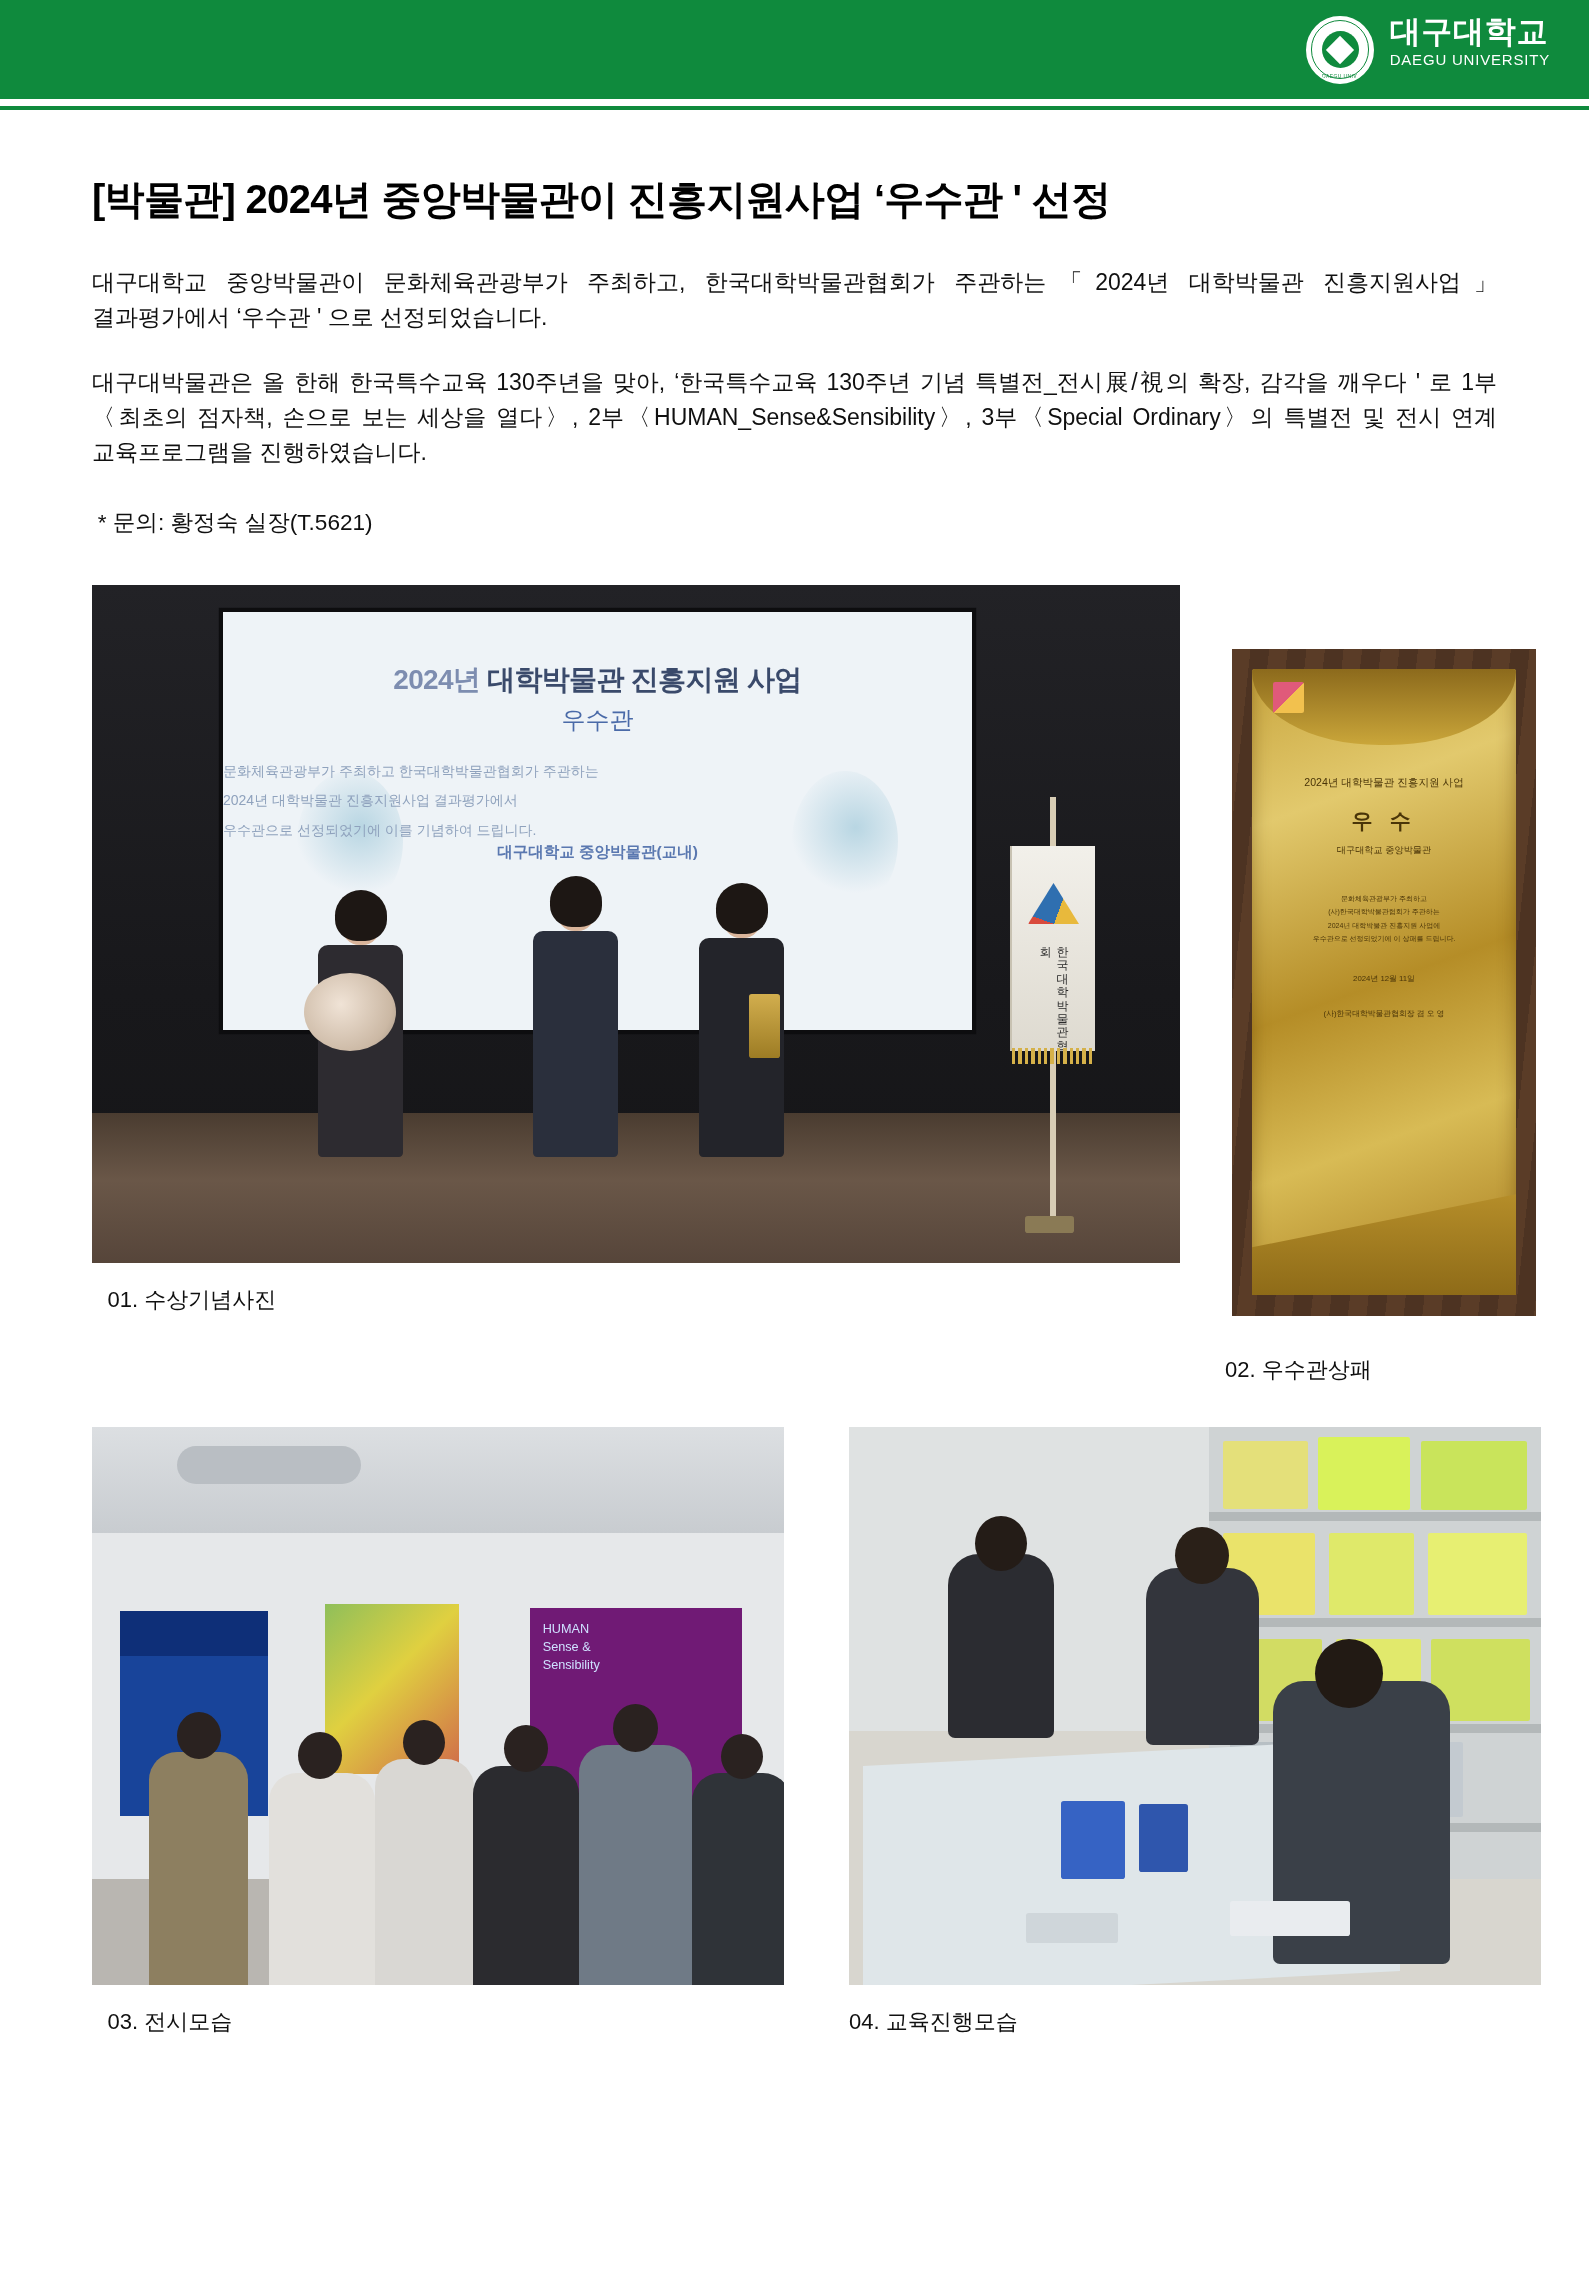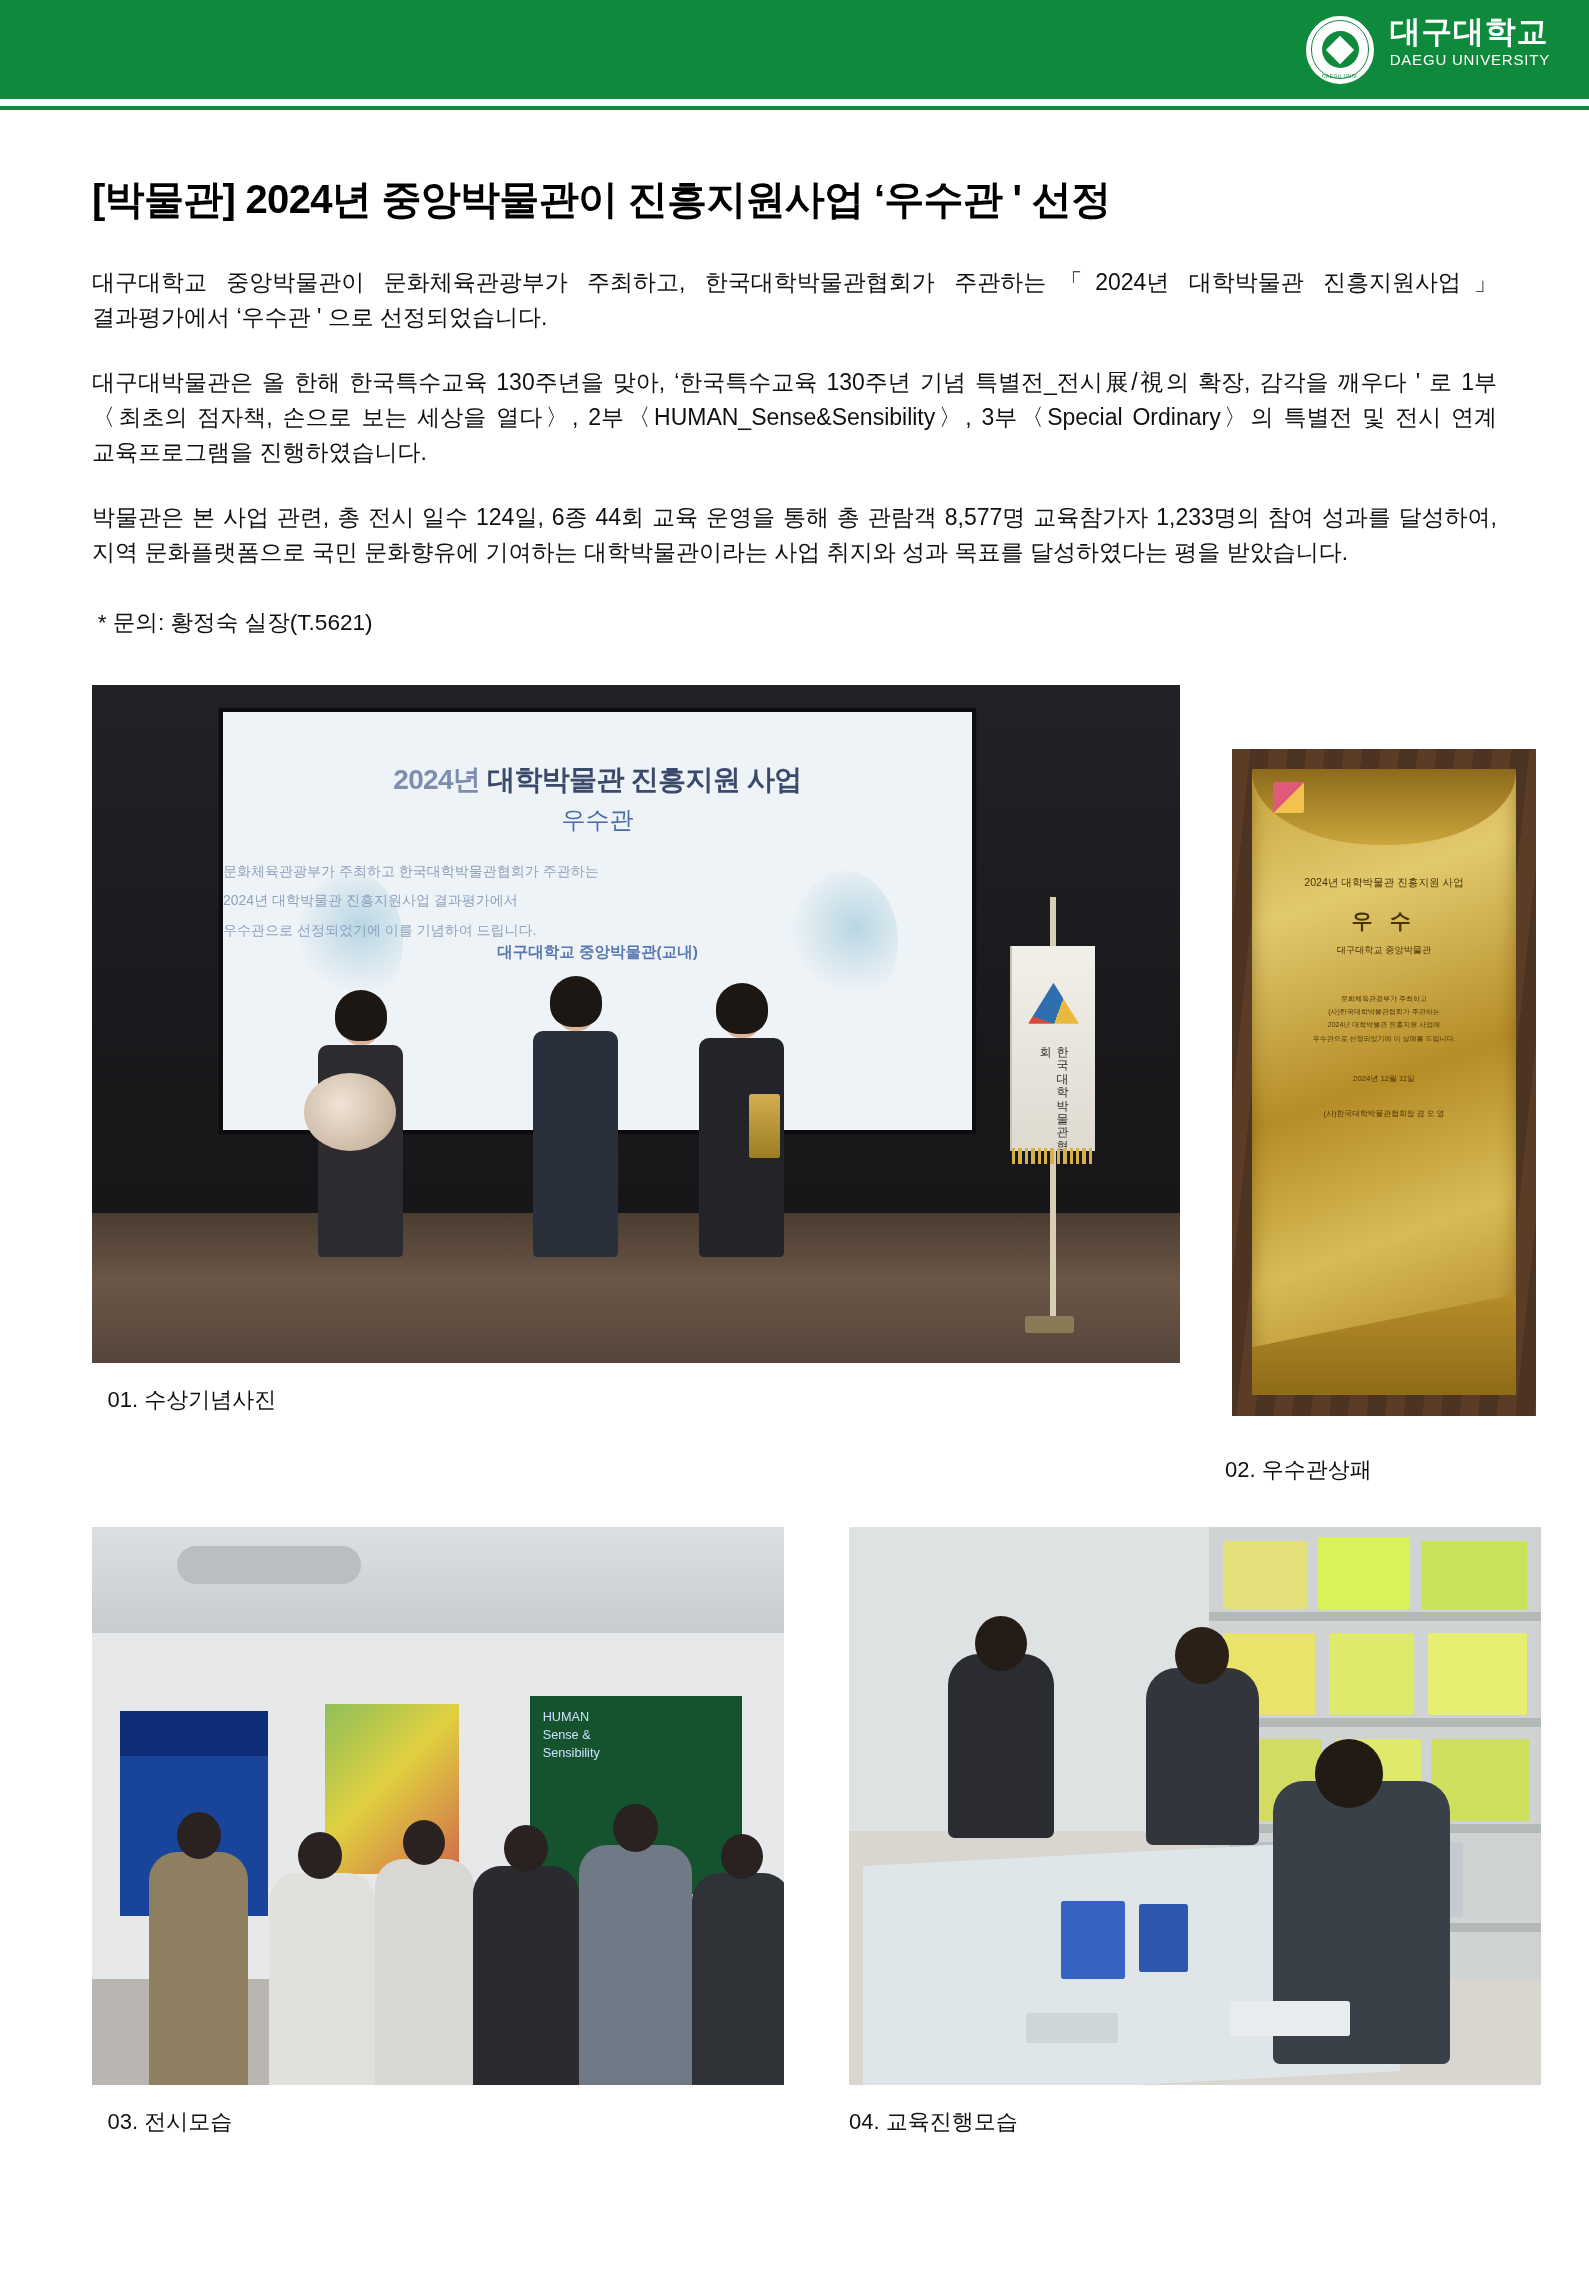--- a/index.html
+++ b/index.html
@@ -296,21 +296,21 @@
   .photo3 {
     width: 692px; height: 558px; position: relative; overflow: hidden;
     background: #cfd2d5;
   }
   .p3-ceiling { position: absolute; left:0; right:0; top:0; height: 106px; background: linear-gradient(#dcdfe2, #c8ccd0); }
   .p3-duct { position: absolute; left: 85px; top: 18.4px; width: 184px; height: 38px; background: #b9bec3; border-radius: 19px; }
   .p3-wall { position: absolute; left:0; right:0; top: 106px; bottom: 106px; background: #e6e8ea; }
   .p3-panelL { position: absolute; left: 28px; top: 184px; width: 148px; height: 205px; background: #18449a; }
   .p3-panelL2 { position: absolute; left: 28px; top: 184px; width: 148px; height: 45px; background: #0e2f78; }
   .p3-art { position: absolute; left: 233px; top: 177px; width: 134px; height: 170px; background: linear-gradient(135deg,#8fbf5a,#e0d040 45%,#d06a4a); }
-  .p3-panelR { position: absolute; right: 42px; top: 169px; width: 212px; height: 198px; background: #14532d; }
+  .p3-panelR { position: absolute; right: 42px; top: 181px; width: 212px; height: 198px; background: #701a75; }
   .p3-panelR .lbl { position: absolute; left: 12.7px; top: 12.7px; color: #cfe0ff; font-size: 12.7px; line-height: 1.4; }
   .p3-floor { position: absolute; left:0; right:0; bottom:0; height: 106px; background: #b9b6b1; }
   .p3-crowd { position: absolute; left: 0; right: 0; bottom: 0; height: 332px; }
   .p3-p { position: absolute; bottom: 0; border-radius: 28px 28px 0 0; }
   .p3-h { position: absolute; border-radius: 50%; background: #2a2220; }
 
   .photo4 {
     width: 692px; height: 558px; position: relative; overflow: hidden;
     background: #d8d6cf;
   }
@@ -340,21 +340,20 @@
   </div>
 </div>
 <div class="header-rule"></div>
 
 <div class="content">
 
   <h1 class="doc-title">[박물관]  2024년 중앙박물관이 진흥지원사업 ‘우수관 ' 선정</h1>
 
   <p class="para">대구대학교 중앙박물관이 문화체육관광부가 주최하고, 한국대학박물관협회가 주관하는「2024년 대학박물관 진흥지원사업」결과평가에서 ‘우수관 ' 으로 선정되었습니다.</p>
   <p class="para">대구대박물관은 올 한해 한국특수교육 130주년을 맞아, ‘한국특수교육 130주년 기념 특별전_전시展/視의 확장, 감각을 깨우다 ' 로 1부〈최초의 점자책, 손으로 보는 세상을 열다〉, 2부〈HUMAN_Sense&amp;Sensibility〉, 3부〈Special Ordinary〉의 특별전 및 전시 연계 교육프로그램을 진행하였습니다.</p>
-  <p class="para">박물관은 본 사업 관련, 총 전시 일수 124일, 6종 44회 교육 운영을 통해 총 관람객 8,577명 교육참가자 1,233명의 참여 성과를 달성하여, 지역 문화플랫폼으로 국민 문화향유에 기여하는 대학박물관이라는 사업 취지와 성과 목표를 달성하였다는 평을 받았습니다.</p>
 
   <p class="contact">* 문의: 황정숙 실장(T.5621)</p>
 
   <div class="photos">
 
     <div class="row1">
 
       <div class="fig">
         <div class="photo1">
           <div class="p1-wall"></div>

